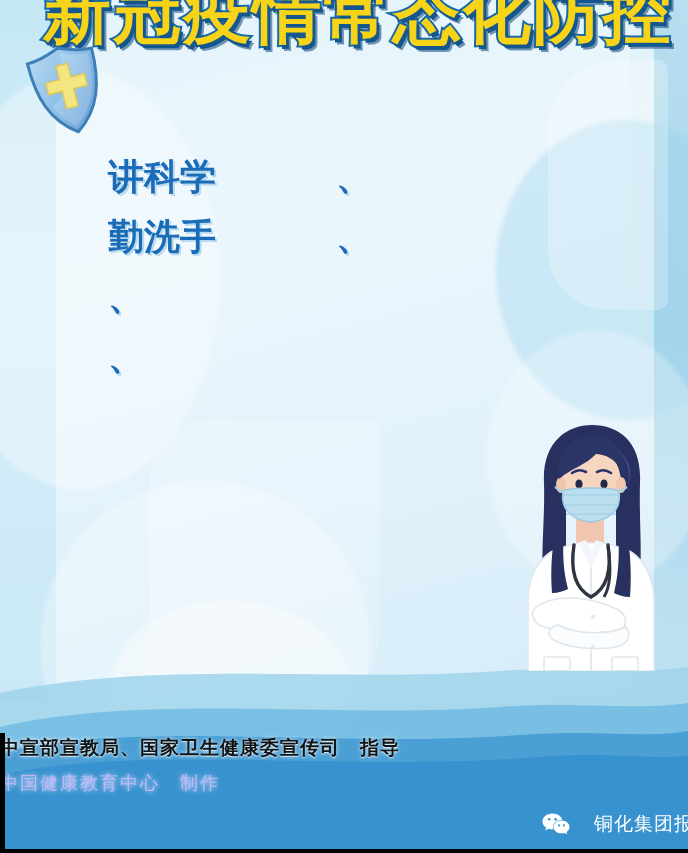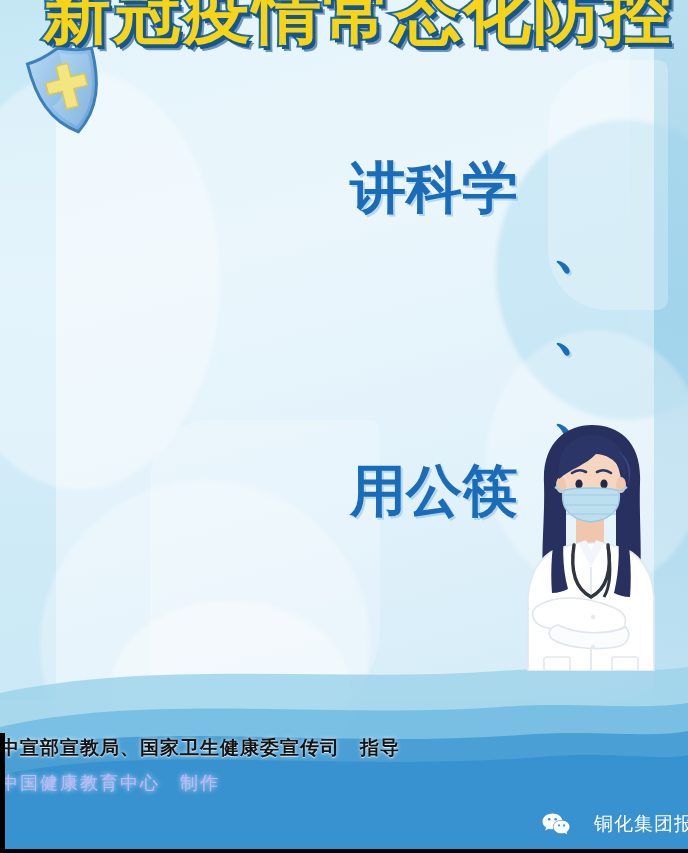--- a/index.html
+++ b/index.html
@@ -79,31 +79,30 @@
   }
   .shield svg{display:block;}
 
   
   .slogans{
     position:absolute;left:108px;top:158px;width:470px;
     z-index:5;
   }
   .slogan-line{
     display:flex;
-    align-items:flex-end;
+    align-items:flex-start;
     margin-bottom:22px;
     color:#1b6cb8;
     font-weight:bold;
-    font-size:56px;
+    font-size:36px;
     letter-spacing:0px;
     line-height:1.06;
     font-family:"DejaVu Sans","Liberation Sans",sans-serif;
     text-shadow:2px 2px 0 rgba(120,180,220,.45);
     white-space:nowrap;
-    flex-direction:column;
   }
   .slogan-a{width:228px;}
   .slogan-sep{width:26px;}
   .slogan-b{}
 
   
   .doctor{
     position:absolute;right:36px;bottom:182px;width:180px;height:250px;
     z-index:8;
   }
@@ -186,27 +185,27 @@
       <path d="M31,20 h12 v14 h14 v12 h-14 v18 h-12 v-18 h-14 v-12 h14 z" fill="#f3e57f" stroke="#d9c95c" stroke-width="1.5"></path>
     </svg>
   </div>
 
   <div class="slogans">
     <div class="slogan-line">
       <span class="slogan-a">讲科学</span>
       <span class="slogan-sep">、</span>
     </div>
     <div class="slogan-line">
-      <span class="slogan-sep">、</span>
-    </div>
-    <div class="slogan-line">
-      <span class="slogan-sep">、</span>
-    </div>
-    <div class="slogan-line">
-      <span class="slogan-a">用公筷</span>
+      <span class="slogan-a">勤洗手</span>
+      <span class="slogan-sep">、</span>
+    </div>
+    <div class="slogan-line">
+      <span class="slogan-sep">、</span>
+    </div>
+    <div class="slogan-line">
       <span class="slogan-sep">、</span>
     </div>
   </div>
 
   <div class="doctor">
     <svg viewBox="0 0 180 250" width="180" height="250">
 
       <path d="M44,62 C42,22 66,4 92,4 C120,4 142,22 140,62 C139,96 142,128 140,152 C132,150 124,148 116,147 L116,70 L66,70 L66,147 C58,148 50,150 43,152 C41,128 45,96 44,62 Z" fill="#27305f"></path>
 
       <path d="M76,96 h28 v36 h-28 z" fill="#f0c6ae"></path>

